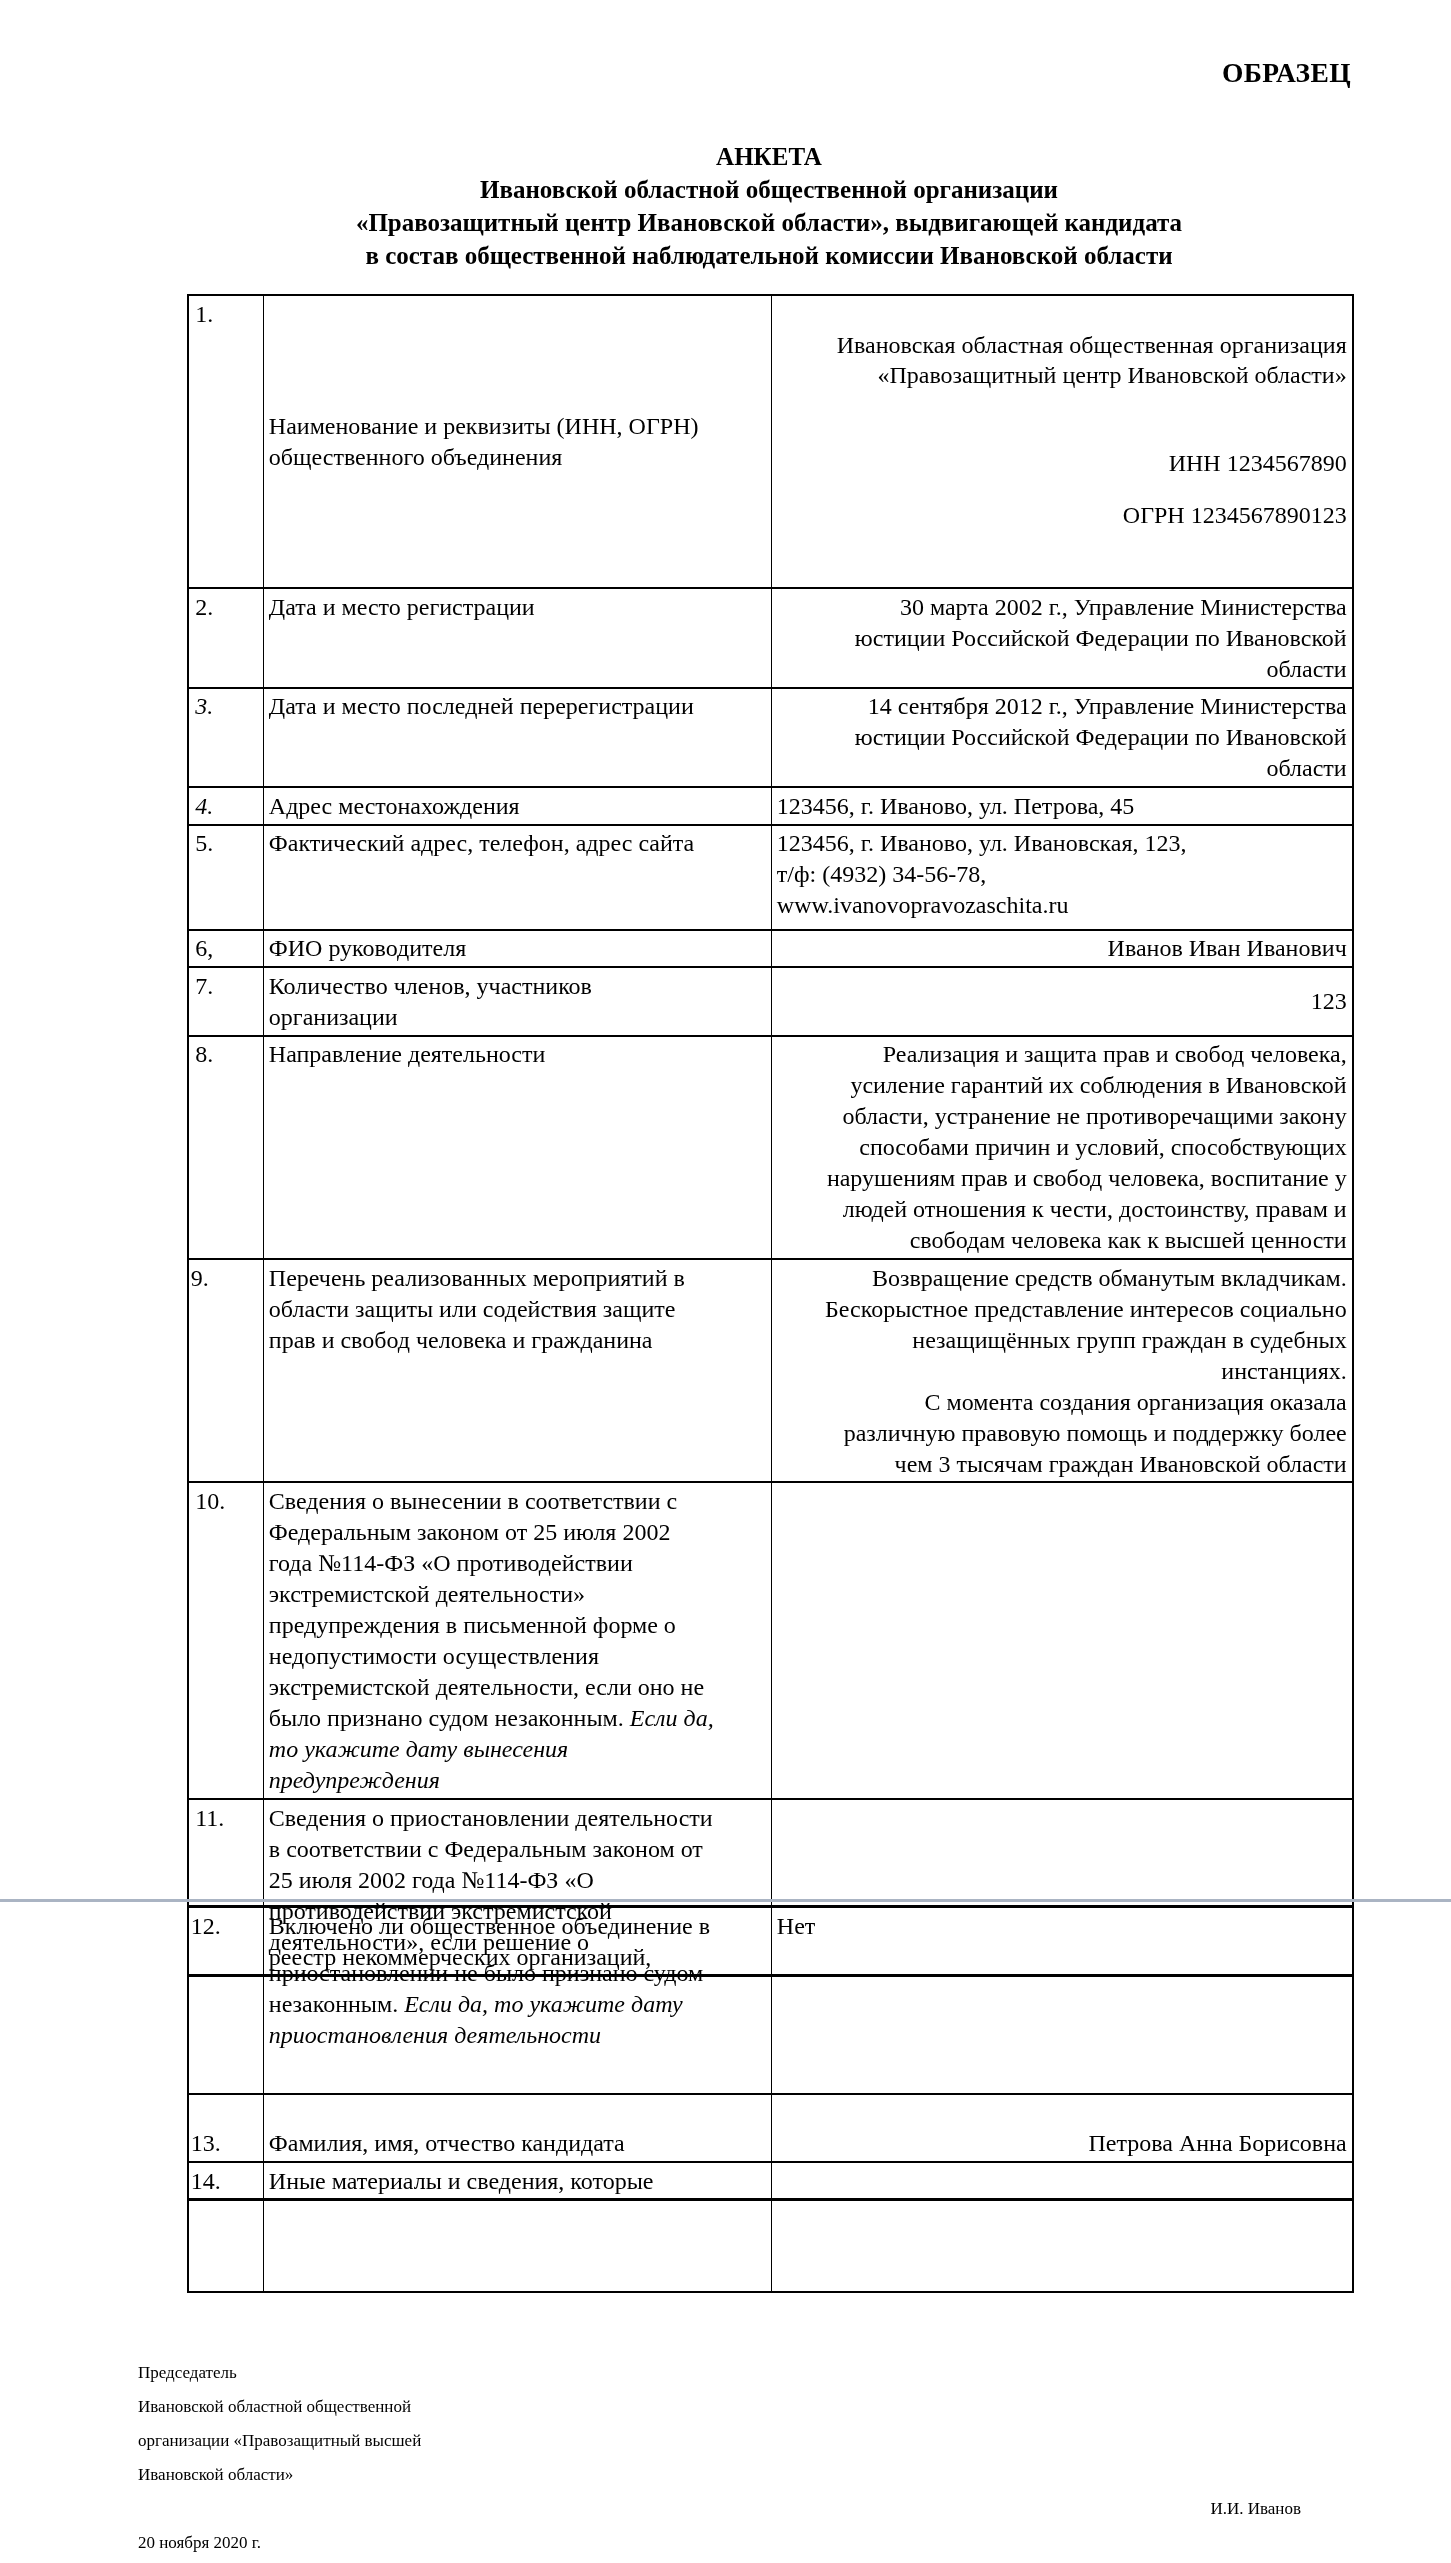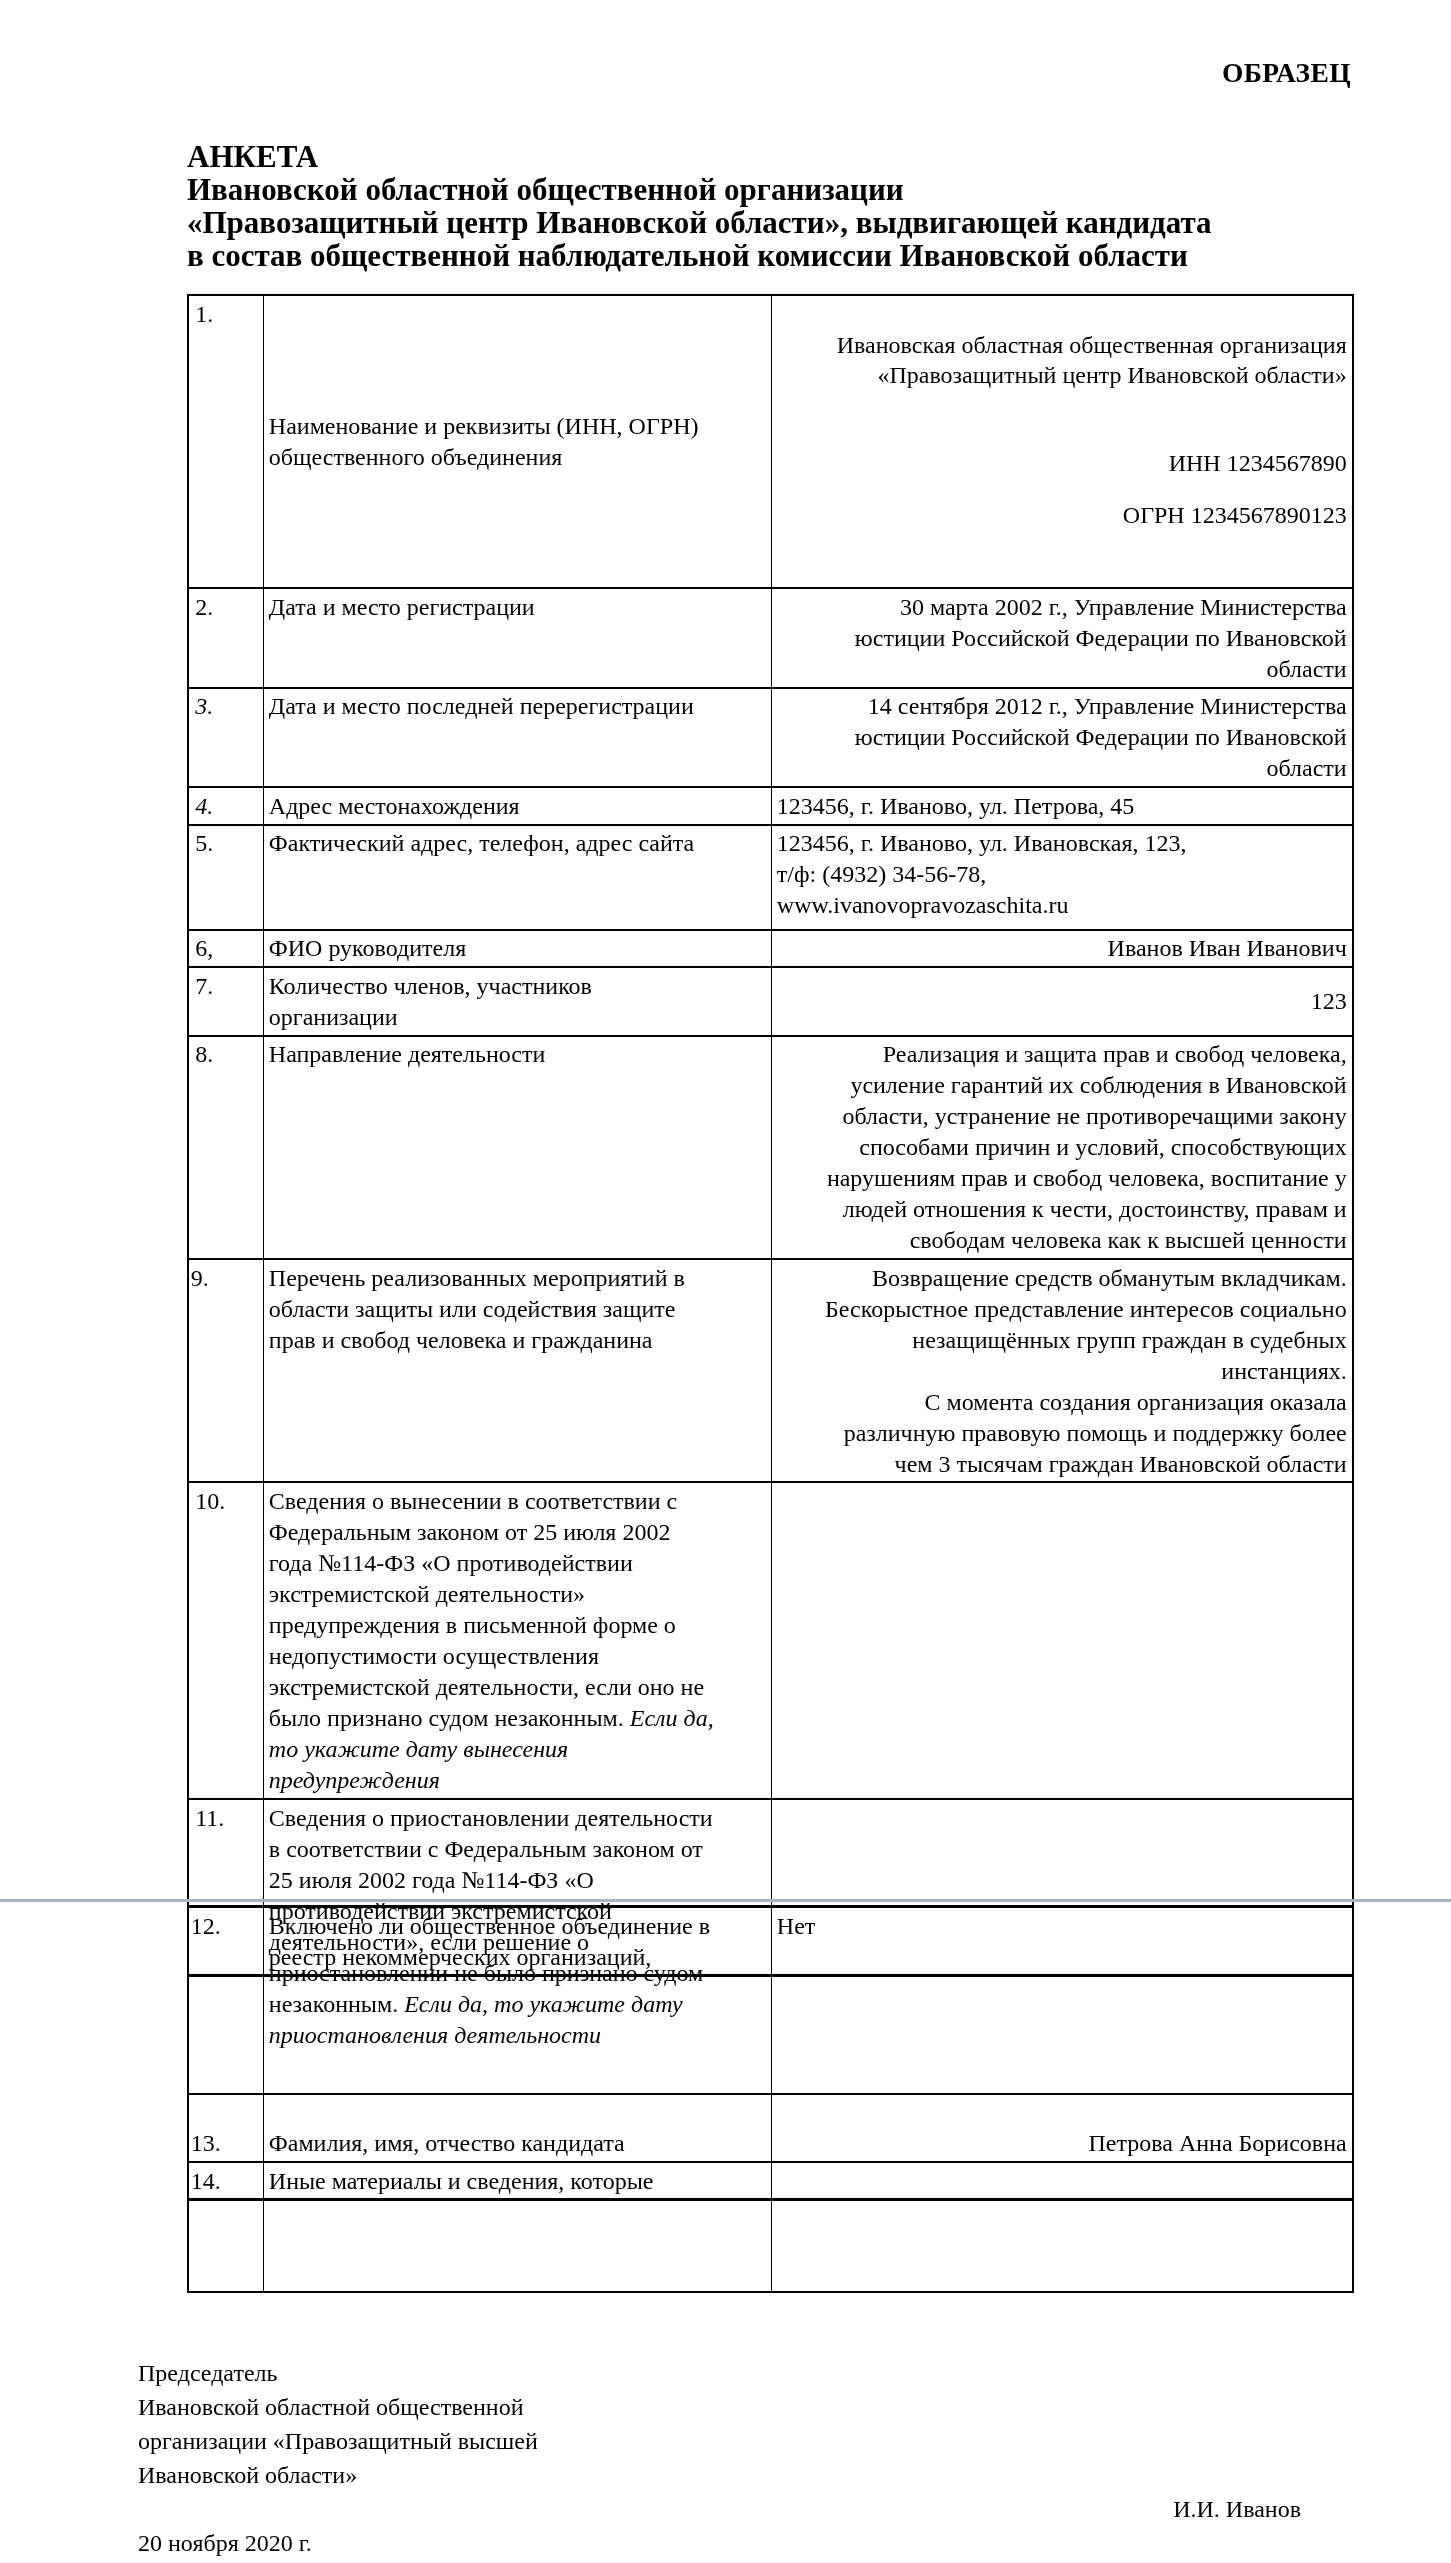--- a/index.html
+++ b/index.html
@@ -8,21 +8,21 @@
     font-family:"Liberation Serif","DejaVu Serif",serif;color:#000;
     overflow:hidden;
     padding-left:22px;
   }
   .sample{
     position:absolute;top:57px;left:187px;width:1164px;
     text-align:right;font-weight:bold;font-size:27.5px;letter-spacing:0.4px;
   }
   .hdr{
     position:absolute;top:140px;left:187px;width:1164px;
-    text-align:left;font-weight:bold;font-size:31px;line-height:33px;
+    text-align:center;font-weight:bold;font-size:25px;line-height:33px;
   }
   table.t{
     position:absolute;left:187px;width:1164px;
     border-collapse:collapse;table-layout:fixed;
   }
   table.tA{top:294px;border:2.7px solid #000;border-bottom-width:1.8px;}
   table.tB{top:1905px;border:2.7px solid #000;border-top-width:3.6px;}
   .t td{
     border:1.8px solid #000;border-bottom-width:2.7px;
     vertical-align:top;font-size:24px;line-height:31px;
@@ -42,21 +42,21 @@
   .ra5{height:105px;}.ra6{height:27.5px;}.ra7{height:62px;}.ra8{height:215px;}
   .ra9{height:219px;}.ra10{height:315px;}.ra11{height:295px;}
   
   .rb12{height:62px;border-radius:9px;}.rb13{height:186px;}.rb14{height:28px;}.rb15{height:92px;}
   .pbline{
     position:absolute;top:1899px;left:0;width:1451px;height:2.7px;
     background:#aab4c3;
   }
   .foot{
     position:absolute;top:2356px;left:138px;width:1214px;
-    font-size:24px;line-height:34px;
+    font-size:17px;line-height:34px;
   }
   .foot .sig{text-align:right;padding-right:51px;}
 </style>
 </head>
 <body>
 
 <div class="page">
 
   <div class="sample">ОБРАЗЕЦ</div>
 

